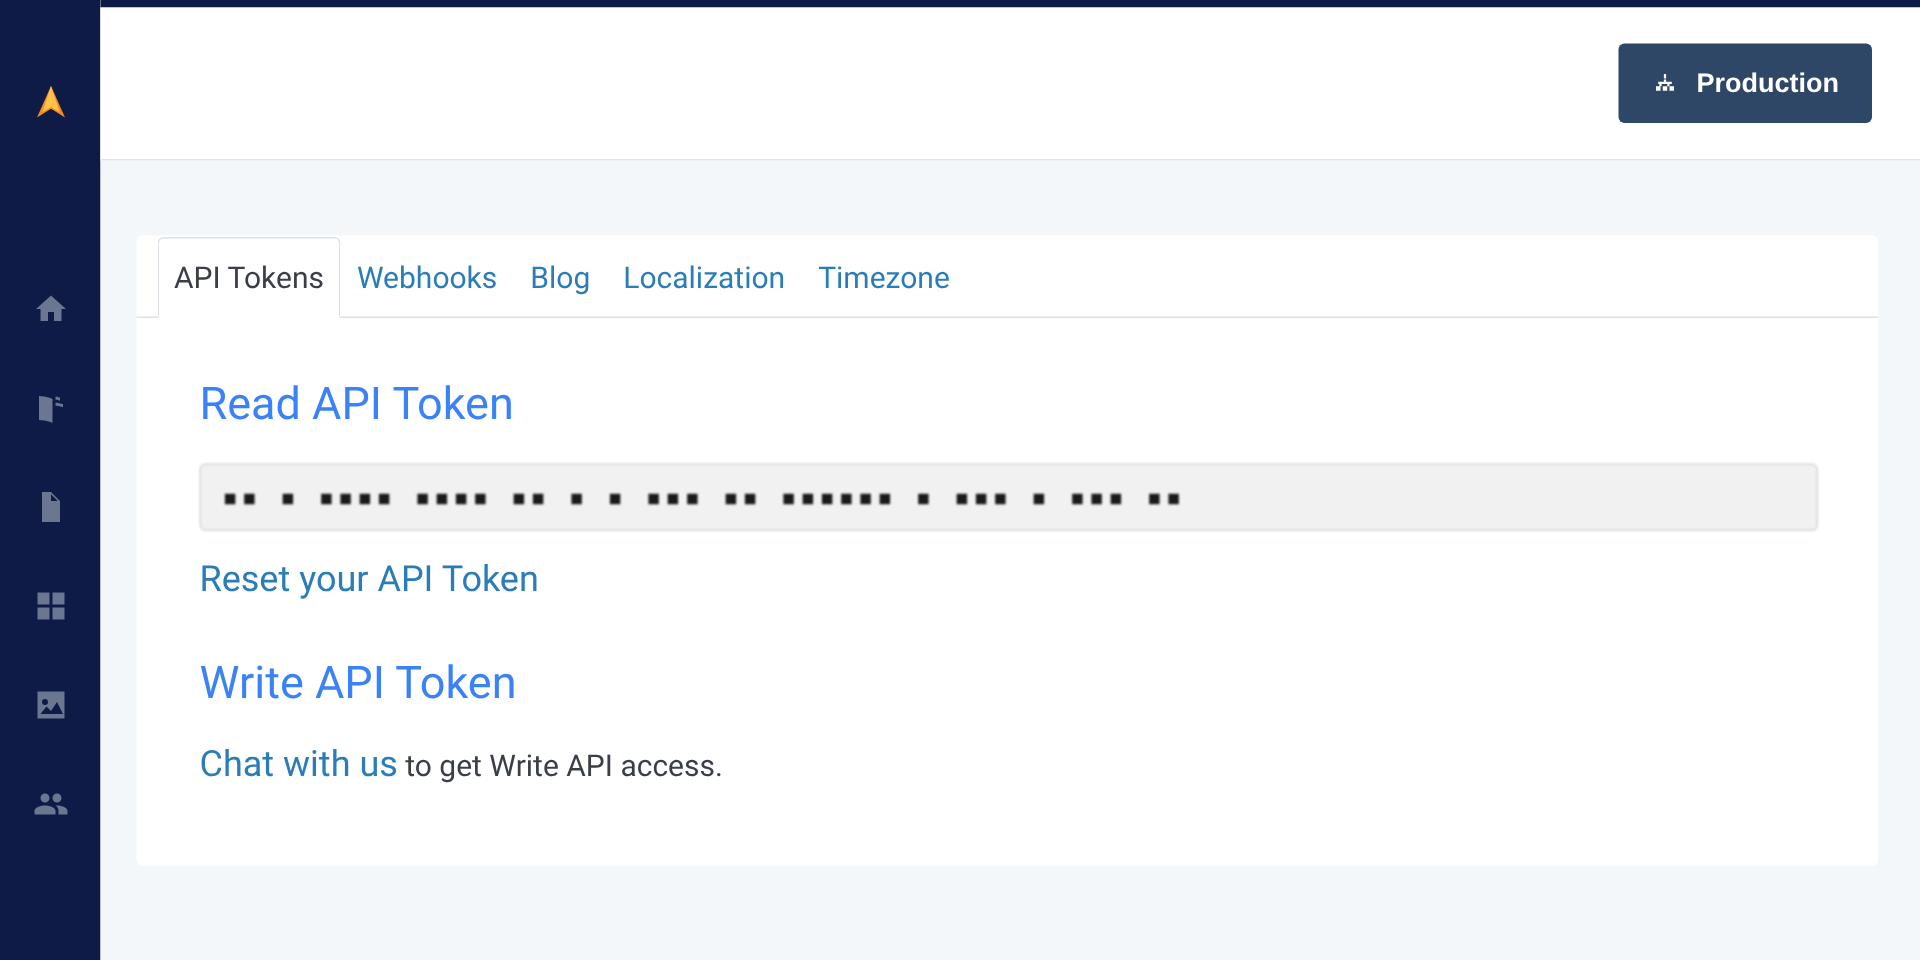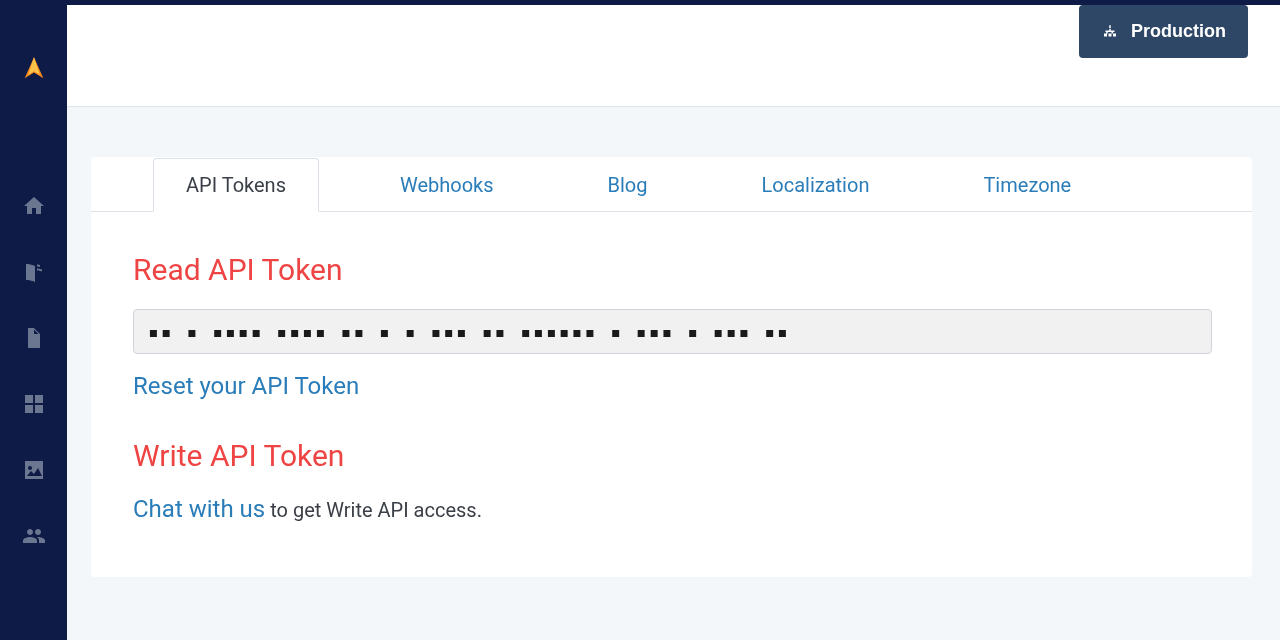--- a/index.html
+++ b/index.html
@@ -49,21 +49,21 @@
     }
     .topstrip {
       height: 5px;
       background: #0d1b46;
       width: 100%;
     }
     .header {
       background: #ffffff;
       height: 102px;
       display: flex;
-      align-items: flex-start;
+      align-items: center;
       justify-content: flex-end;
       padding: 0 32px;
       border-bottom: 1px solid #e0e5eb;
     }
     .env-btn {
       background: #2e4766;
       color: #ffffff;
       border: none;
       border-radius: 4px;
       padding: 16px 22px;
@@ -83,45 +83,44 @@
       border-radius: 4px;
       min-height: 420px;
     }
     .tabs {
       display: flex;
       border-bottom: 1px solid #dde2e8;
       padding-left: 14px;
       gap: 0;
     }
     .tab {
-      padding: 14px 32px;
+      padding: 14px 10px;
       font-size: 20px;
       color: #2a7db8;
       cursor: pointer;
       border: 1px solid transparent;
       border-bottom: none;
       position: relative;
       top: 1px;
       background: transparent;
-      margin-left: 48px;
     }
     .tab.active {
       color: #3a3f47;
       border: 1px solid #dde2e8;
       border-bottom: 1px solid #ffffff;
       border-radius: 4px 4px 0 0;
       background: #ffffff;
     }
     .panel-body {
       padding: 40px 40px 40px 42px;
     }
     .section-title {
       font-size: 30px;
       font-weight: 400;
-      color: #ef4444;
+      color: #3b82f6;
       margin-bottom: 22px;
     }
     .token-box {
       width: 100%;
       border: 1px solid #d0d5db;
       border-radius: 4px;
       background: #f1f1f1;
       padding: 11px 14px;
       font-family: monospace;
       font-size: 18px;

